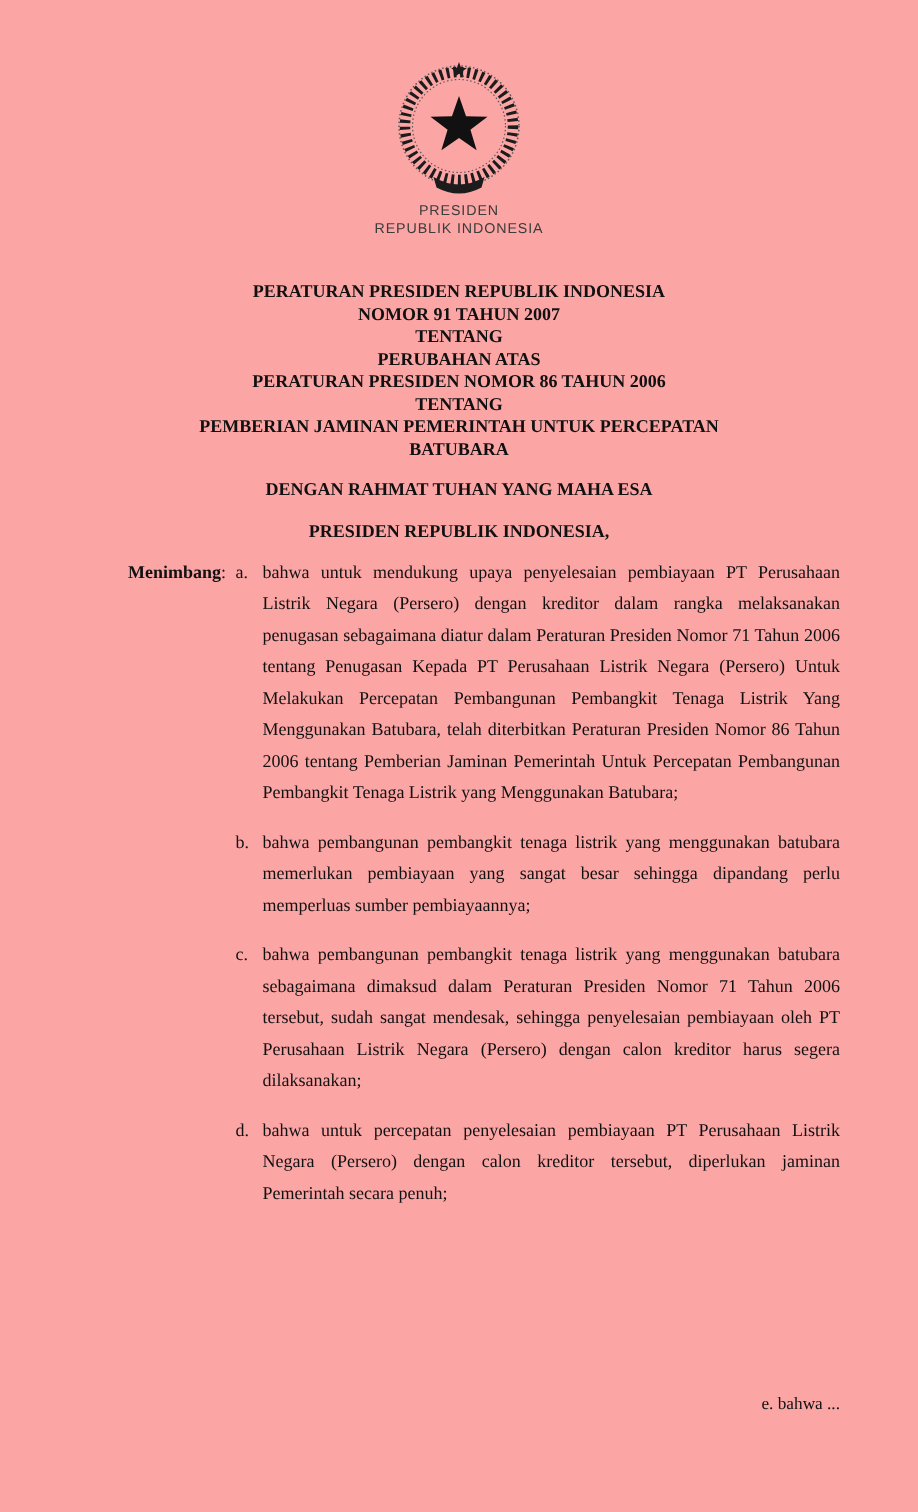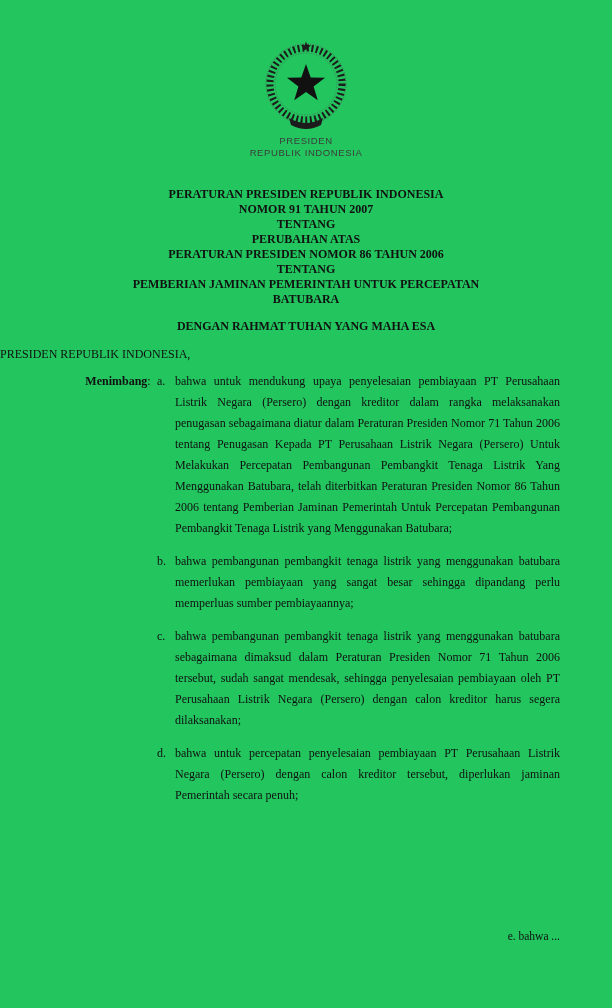--- a/index.html
+++ b/index.html
@@ -1,20 +1,20 @@
 <!DOCTYPE html>
 <html><head>
 <meta charset="utf-8">
 <style>
   html,body{margin:0;padding:0;background:#e8e8e8;}
   .page{
     position:relative;
     width:612px;height:1008px;
     margin:0 auto;
-    background:#22c55e;
+    background:#fca5a5;
     font-family:"Liberation Serif", serif;
     color:#111;
     box-sizing:border-box;
     overflow:hidden;
   }
   .letterhead{ text-align:center; padding-top:38px; }
   .emblem{ display:block; margin:0 auto 5px auto; }
   .org-line{
     font-family:"Liberation Sans", sans-serif;
     font-size:9.5px; line-height:12px;
@@ -24,22 +24,22 @@
     margin-top:28px;
     text-align:center;
     font-weight:bold;
     font-size:12px; line-height:15px;
   }
   .invocation{
     margin-top:12px; text-align:center;
     font-weight:bold; font-size:12px; line-height:15px;
   }
   .authority{
-    margin-top:13px; 
-    font-weight:normal; font-size:12px; line-height:15px;
+    margin-top:13px; text-align:center;
+    font-weight:bold; font-size:12px; line-height:15px;
   }
   .considerations{
     margin-top:9px;
     padding:0 52px 0 85px;
     font-size:12px;
   }
   .c-row{
     display:grid;
     grid-template-columns:72px 18px 1fr;
     margin-bottom:12px;

